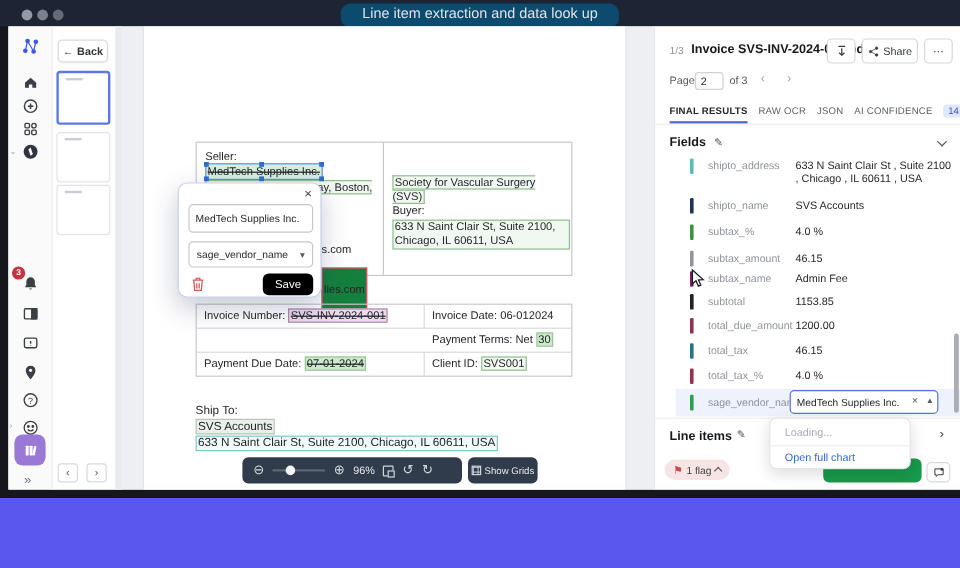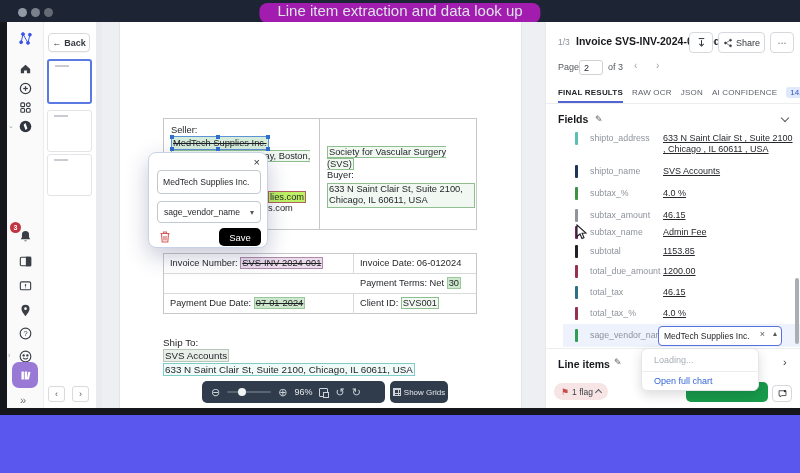--- a/index.html
+++ b/index.html
@@ -4,21 +4,21 @@
 <style>
   * { margin:0; padding:0; box-sizing:border-box; font-family:"Liberation Sans",sans-serif; }
   html,body { width:800px; height:473px; }
   .stage { position:relative; width:800px; height:473px; background:#15171c; overflow:hidden; }
   .abs { position:absolute; }
 
   
   .titlebar { position:absolute; left:0; top:0; width:800px; height:22px; background:#1d2433; }
   .dot { position:absolute; top:8px; width:9px; height:9px; border-radius:50%; }
   .tb-pill { position:absolute; left:50%; top:3px; transform:translateX(-50%); height:20px; line-height:16px;
-             background:#a21caf; border-radius:8px; padding:0 18px; color:#dfe3e9; font-size:15px; white-space:nowrap; }
+             background:#0c4a6e; border-radius:8px; padding:0 18px; color:#dfe3e9; font-size:12px; white-space:nowrap; }
 
   
   .app-bg { position:absolute; left:7px; top:22px; width:793px; height:386px; background:#ffffff; }
 
   
   .navrail { position:absolute; left:7px; top:22px; width:37px; height:386px; background:#fafafb; border-right:1px solid #ececf0; }
   .nicon { position:absolute; left:10px; width:17px; height:17px; display:flex; align-items:center; justify-content:center; }
   .nicon svg { width:15px; height:15px; }
   .mini-chev { position:absolute; left:1px; font-size:7px; color:#9aa0a8; }
   .nav-badge { position:absolute; left:3px; width:11px; height:11px; border-radius:50%;
@@ -44,21 +44,21 @@
   .inv-title { position:absolute; left:61px; top:62px; font-size:23px; font-weight:700; color:#2f4f75; letter-spacing:.5px; }
   .doc { font-size:9.3px; color:#1f2125; }
   .sb-box { position:absolute; left:61px; top:96px; width:314px; height:112px; border:1px solid #c6c8ca; }
   .sb-left { position:absolute; left:0; top:0; width:155px; height:110px; padding:5px 7px; line-height:12px; }
   .sb-right { position:absolute; left:155px; top:0; width:158px; height:110px; border-left:1px solid #c6c8ca; padding:28px 4px 0 7px; line-height:11.5px; }
   .hl-green { background:#f1f8f1; border:1px solid #8fbf8f; padding:0 1px; }
   .hl-greenfill { background:#cde8cc; border:1px solid #9cc79c; padding:0 1px; }
   .hl-gray { background:#e9efe9; border:1px solid #b9c5b9; padding:0 1px; }
   .hl-teal { background:#effaf9; border:1px solid #7fccc7; padding:0 1px; }
   .hl-purple { background:#ecdcec; border:1px solid #ad8bad; padding:0 1px; text-decoration:line-through; }
-  .hl-red { background:#bef264; border:1px solid #b06060; padding:0 1px; }
+  .hl-red { background:#15803d; border:1px solid #b06060; padding:12px 1px;margin-top:32px; }
   .strike { text-decoration:line-through; }
   .sel-wrap { position:relative; display:inline-block; background:#d7eedd; border:1px solid #5b93d6; padding:0 1px; text-decoration:line-through; }
   .handle { position:absolute; width:4px; height:4px; background:#2f6fd0; }
   .frag { position:absolute; font-size:9.3px; color:#1f2125; }
   .dtable { position:absolute; left:61px; top:231px; width:314px; height:61px; border:1px solid #c6c8ca; }
   .drow { position:absolute; left:0; width:312px; height:20px; border-bottom:1px solid #d7d9db; }
   .drow:last-child { border-bottom:none; }
   .dcell { position:absolute; top:0; height:20px; line-height:19px; padding-left:6px; white-space:nowrap; overflow:hidden; }
   .dcell.c1 { left:0; width:190px; border-right:1px solid #d7d9db; }
   .dcell.c2 { left:190px; width:122px; }
@@ -106,21 +106,21 @@
   .tabs-underline { position:absolute; left:0; top:81px; width:255px; height:1px; background:#ededef; }
   .tab { font-size:8px; letter-spacing:.2px; color:#5b6068; padding-bottom:4px; }
   .tab.active { color:#23262b; font-weight:700; border-bottom:2px solid #5064d2; }
   .conf-badge { font-size:8px; border-radius:3px; padding:1px 4px; background:#dfe9fb; color:#3556c9; margin-top:-1px; }
   .sec-head { position:absolute; font-size:10.5px; font-weight:700; color:#17191c; }
   .pencil { position:absolute; font-size:9px; color:#55595f; }
   .chev-css { position:absolute; width:6px; height:6px; border-right:1.5px solid #55595f; border-bottom:1.5px solid #55595f; }
   .frow { position:absolute; left:17px; width:271px; }
   .fbar { position:absolute; left:12px; top:2px; width:3px; height:13px; border-radius:1px; }
   .fname { position:absolute; left:27px; top:3px; font-size:8.8px; color:#8e939b; }
-  .fval { position:absolute; left:100px; top:3px; width:130px; font-size:9px; color:#26282c; line-height:11px;text-decoration:underline; }
+  .fval { position:absolute; left:100px; top:3px; width:130px; font-size:9px; color:#26282c; line-height:11px; }
   .fcheck { position:absolute; left:237px; top:2px; font-size:9px; color:#c6cacf; }
   .frow.editing { background:#edf2fc; height:23px; }
   .vendor-wrap { position:absolute; left:95px; top:1px; width:124px; height:20px; }
   .vendor-input { width:124px; height:20px; border:1.5px solid #5672dd; border-radius:4px; font-size:8.5px; color:#26282c;
                   padding:0 28px 0 5px; background:#fff; }
   .vi-x { position:absolute; right:17px; top:4px; font-size:9px; color:#55595f; }
   .vi-caret { position:absolute; right:5px; top:4px; font-size:8px; color:#55595f; }
   .li-border { position:absolute; left:0; top:326px; width:255px; height:1px; background:#ededef; }
   .flag-pill { position:absolute; left:8px; top:361px; height:17px; padding:0 7px; border-radius:9px; background:#f7e5e5;
                display:flex; align-items:center; gap:3px; font-size:8.5px; color:#3a3f45; }

